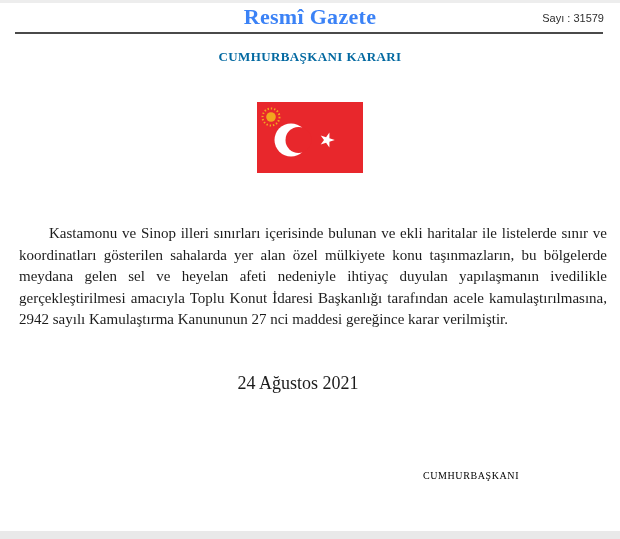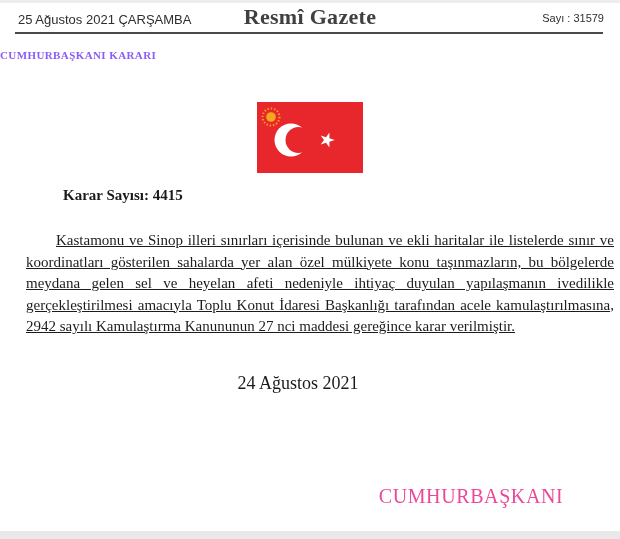--- a/index.html
+++ b/index.html
@@ -23,83 +23,81 @@
     position: absolute; left: 18px; top: 12px;
     font-family: "Liberation Sans", sans-serif;
     font-size: 13px; color: #2e2e2e;
     white-space: nowrap;
   }
   .masthead {
     position: absolute; left: 0; right: 0; top: 4px;
     text-align: center;
     font-family: "Liberation Serif", serif;
     font-weight: bold; font-size: 22px;
-    color: #404040;
+    color: #3b82f6;
     letter-spacing: 0.3px;
   }
   .header-issue {
     position: absolute; right: 16px; top: 12px;
     font-family: "Liberation Sans", sans-serif;
     font-size: 11px; color: #2e2e2e;
     white-space: nowrap;
   }
   .header-rule {
     position: absolute; left: 15px; top: 32px; width: 588px; height: 2px;
     background: #4a4a4a;
   }
   .doc-title {
     position: absolute; left: 0; right: 0; top: 49px;
-    text-align: left;
-    font-weight: bold; font-size: 11px;
-    color: #8b5cf6;
+    text-align: center;
+    font-weight: bold; font-size: 13px;
+    color: #0369a1;
     letter-spacing: 0.4px;
   }
   .flag-wrap {
     position: absolute; left: 257px; top: 102px; width: 106px; height: 71px;
   }
   .decision-number {
     position: absolute; left: 63px; top: 187px;
     font-weight: bold; font-size: 15px; color: #1a1a1a;
   }
   .decision-body {
     position: absolute; left: 15px; top: 219px; width: 588px;
-    margin: 11px;
+    margin: 4px;
     font-size: 15px; line-height: 21.5px;
     color: #1c1c1c;
     text-align: justify;
     text-indent: 30px;
-    text-decoration: underline;
   }
   .decision-date {
     position: absolute; left: 0; right: 24px; top: 373px;
     text-align: center;
     font-size: 18px; color: #1c1c1c;
   }
   .signature-block {
     position: absolute; left: 340px; top: 469px; width: 262px;
     text-align: center;
   }
   .signature-name {
     font-weight: bold; font-size: 15px; color: #1b1b1b;
     margin: 0 0 8px 0;
   }
   .signature-title {
-    font-size: 20px; color: #ec4899;
+    font-size: 10px; color: #000000;
     letter-spacing: 0.6px;
-    margin: 16px;
+    margin: 1px;
   }
 </style>
 </head>
 <body>
 
 <div class="page">
 
   <div class="edge-strip-top"></div>
 
-  <div class="header-date">25 Ağustos 2021 ÇARŞAMBA</div>
 
   <div class="masthead">Resmî Gazete</div>
 
   <div class="header-issue">Sayı : 31579</div>
 
   <div class="header-rule"></div>
 
   <div class="doc-title">CUMHURBAŞKANI KARARI</div>
 
   <div class="flag-wrap">
@@ -109,21 +107,20 @@
       <circle cx="14" cy="15" r="8.5" fill="none" stroke="#f2a71e" stroke-width="2" stroke-dasharray="1.4 1.9"></circle>
       <circle cx="14" cy="15" r="4.8" fill="#f2a71e"></circle>
 
       <circle cx="34" cy="38" r="16.5" fill="#ffffff"></circle>
       <circle cx="41.5" cy="38" r="13" fill="#e8272c"></circle>
 
       <polygon points="77.8,38 72.43,39.76 72.41,45.42 69.07,40.85 63.69,42.59 67,38 63.69,33.41 69.07,35.15 72.41,30.58 72.43,36.24" fill="#ffffff"></polygon>
     </svg>
   </div>
 
-  <div class="decision-number">Karar Sayısı: 4415</div>
 
   <p class="decision-body">Kastamonu ve Sinop illeri sınırları içerisinde bulunan ve ekli haritalar ile listelerde sınır ve koordinatları gösterilen sahalarda yer alan özel mülkiyete konu taşınmazların, bu bölgelerde meydana gelen sel ve heyelan afeti nedeniyle ihtiyaç duyulan yapılaşmanın ivedilikle gerçekleştirilmesi amacıyla Toplu Konut İdaresi Başkanlığı tarafından acele kamulaştırılmasına, 2942 sayılı Kamulaştırma Kanununun 27 nci maddesi gereğince karar verilmiştir.</p>
 
   <div class="decision-date">24 Ağustos 2021</div>
 
   <div class="signature-block">
     <p class="signature-title">CUMHURBAŞKANI</p>
   </div>
 
   <div class="edge-strip-bottom"></div>

